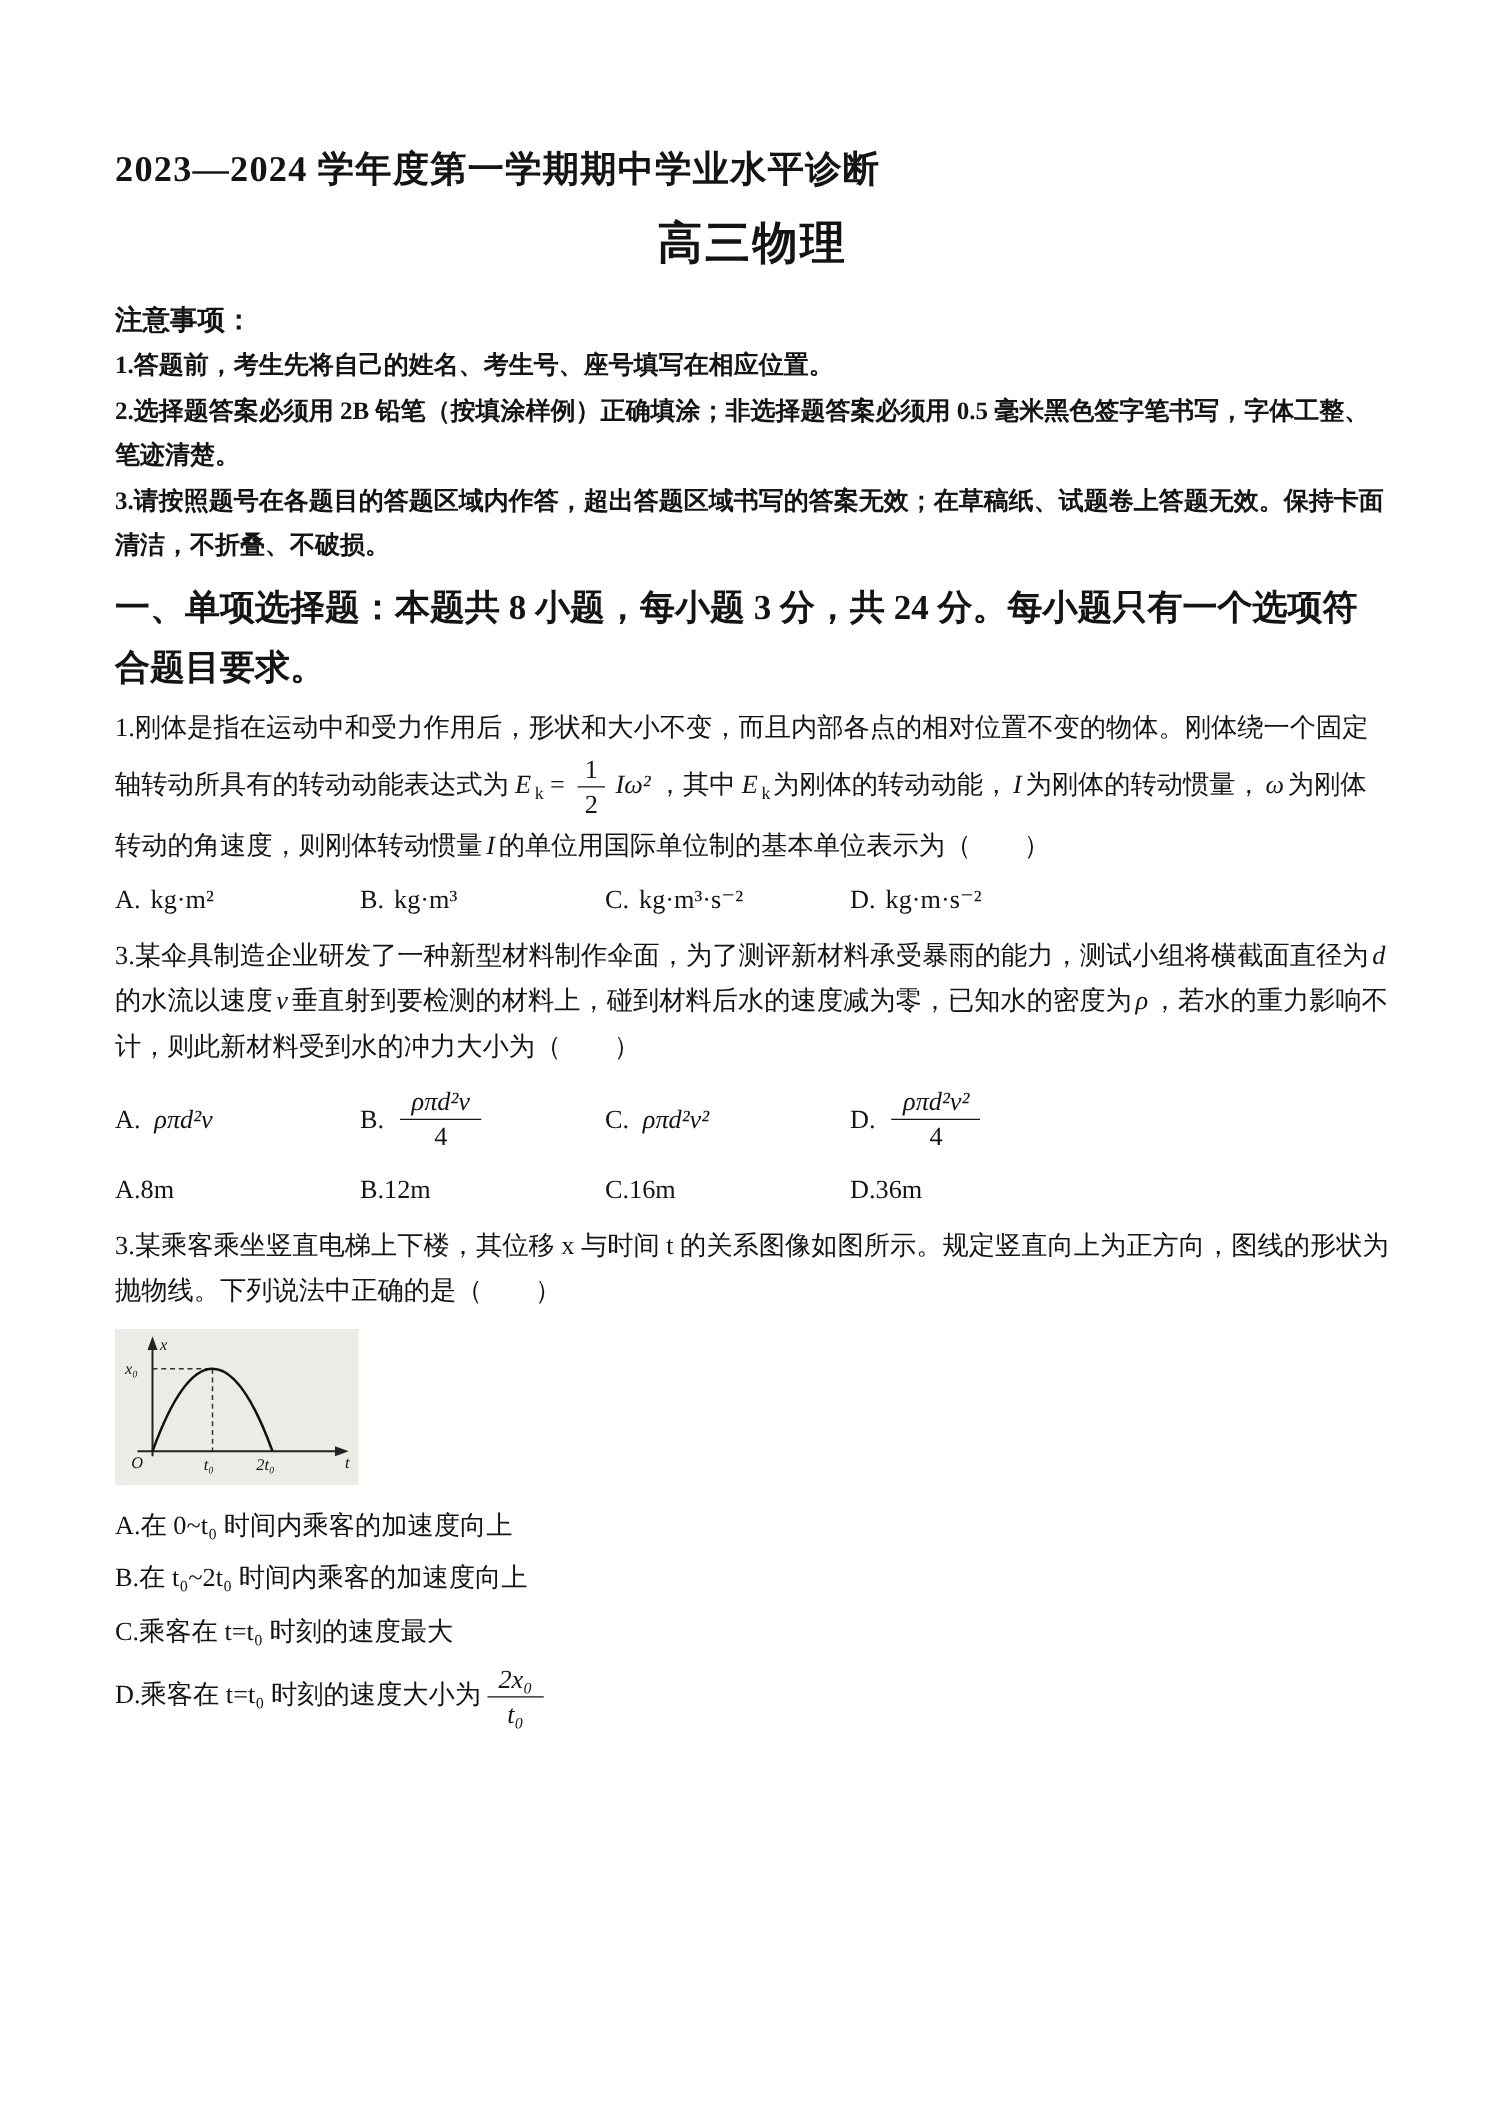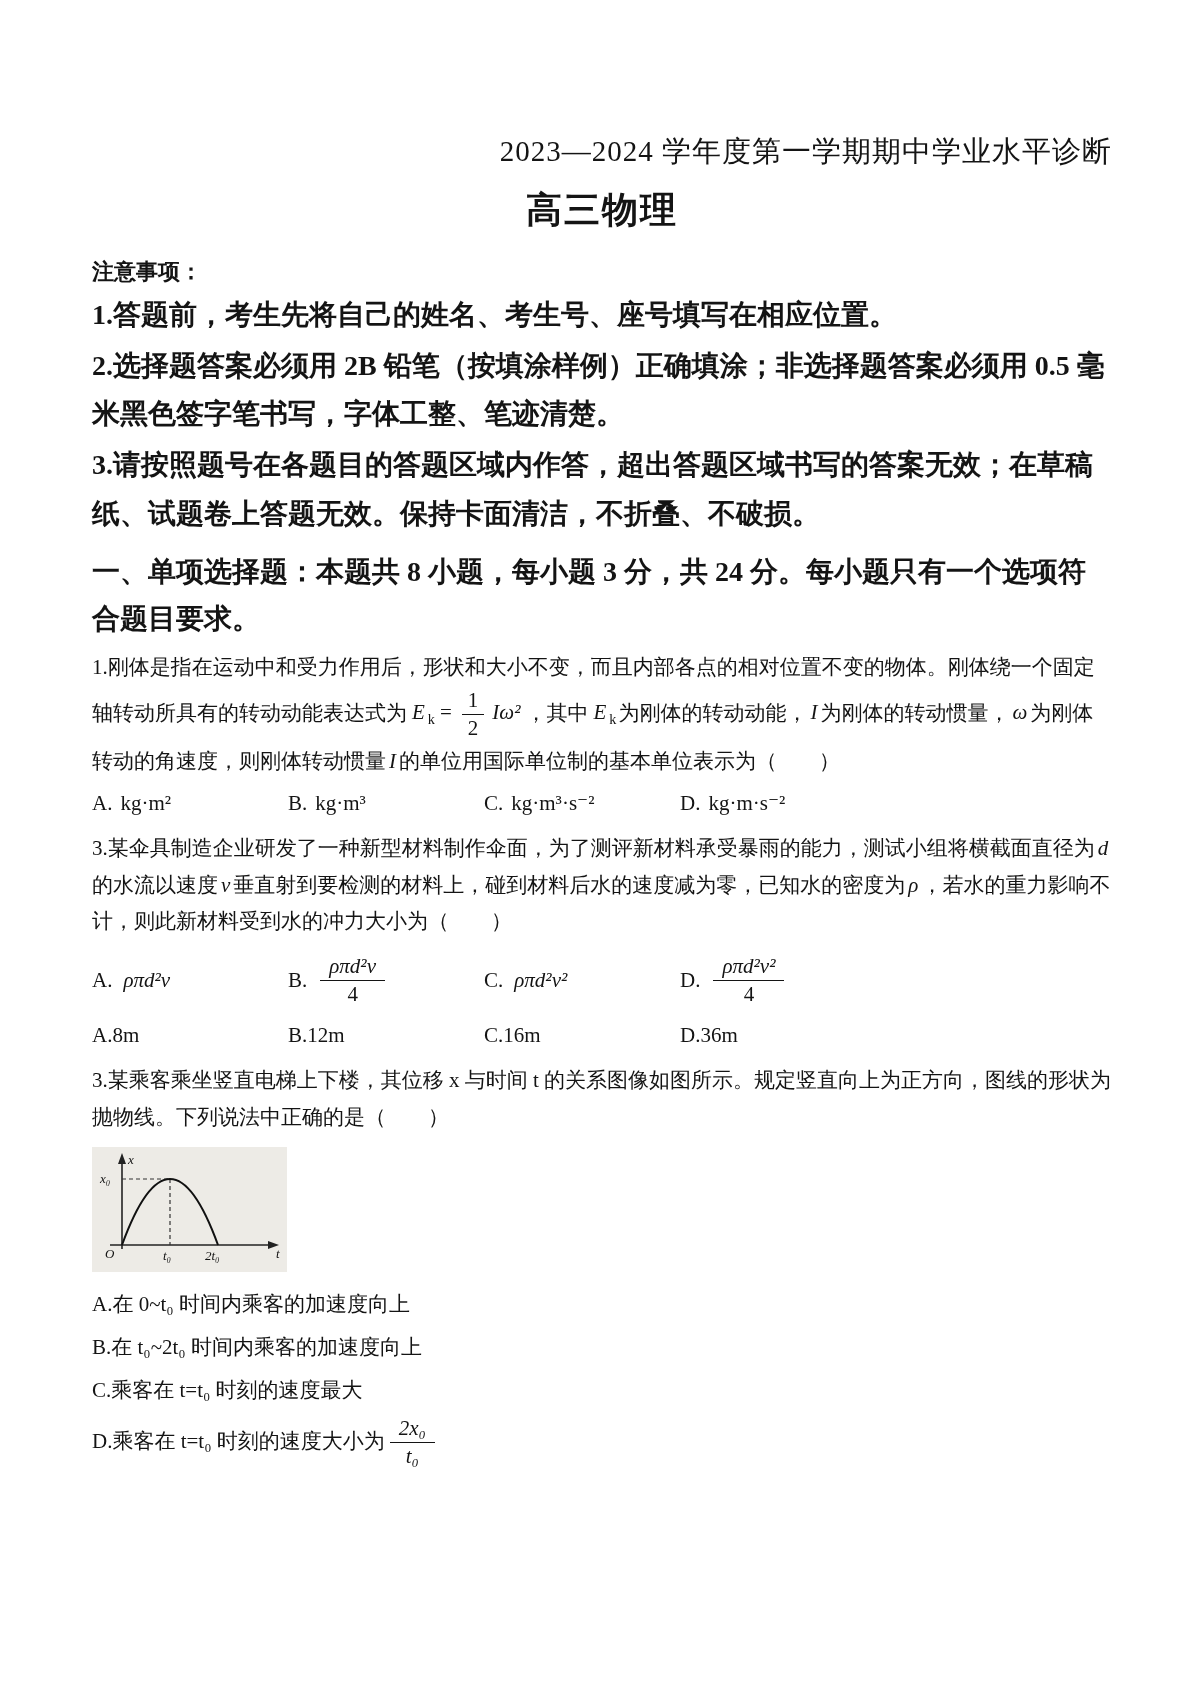--- a/index.html
+++ b/index.html
@@ -2,24 +2,24 @@
 <html><head>
 <meta charset="utf-8">
 <style>
   html,body{margin:0;padding:0;background:#ffffff;}
   body{
     width:1200px;min-height:1698px;
     font-family:"Liberation Serif","DejaVu Serif",serif;
     color:#141414;font-size:21px;
   }
   .page{box-sizing:border-box;width:1200px;min-height:1698px;padding:116px 88px 60px 92px;background:#fff;}
-  .title{text-align:right;font-weight:normal;font-size:29px;margin:16px 0 14px 0;letter-spacing:1px;}
+  .title{text-align:left;font-weight:bold;font-size:29px;margin:0 0 14px 0;letter-spacing:1px;}
   .subtitle{text-align:center;font-weight:bold;font-size:36px;margin:0 0 22px 0;letter-spacing:2px;}
   .notice-heading{font-weight:bold;font-size:22px;margin:6px 0 4px 0;}
-  .notice-item{font-weight:bold;font-size:28px;line-height:1.72;margin:3px 0;}
+  .notice-item{font-weight:bold;font-size:20px;line-height:1.72;margin:3px 0;}
   .section-heading{font-weight:bold;font-size:28px;line-height:1.7;margin:10px 0 6px 0;}
   .question{margin:6px 0 14px 0;}
   .q-text{line-height:1.74;margin:4px 0;}
   .q-line{line-height:1.74;margin:6px 0;}
   .var{font-style:italic;margin:0 3px;}
   sub{font-size:0.68em;}
   .math{white-space:nowrap;margin:0 2px;}
   .eq{margin:0 5px;}
   .frac{display:inline-flex;flex-direction:column;align-items:center;vertical-align:middle;margin:2px 5px;line-height:1.2;}
   .frac .num{border-bottom:1.5px solid #141414;padding:0 6px 1px 6px;display:block;text-align:center;}

